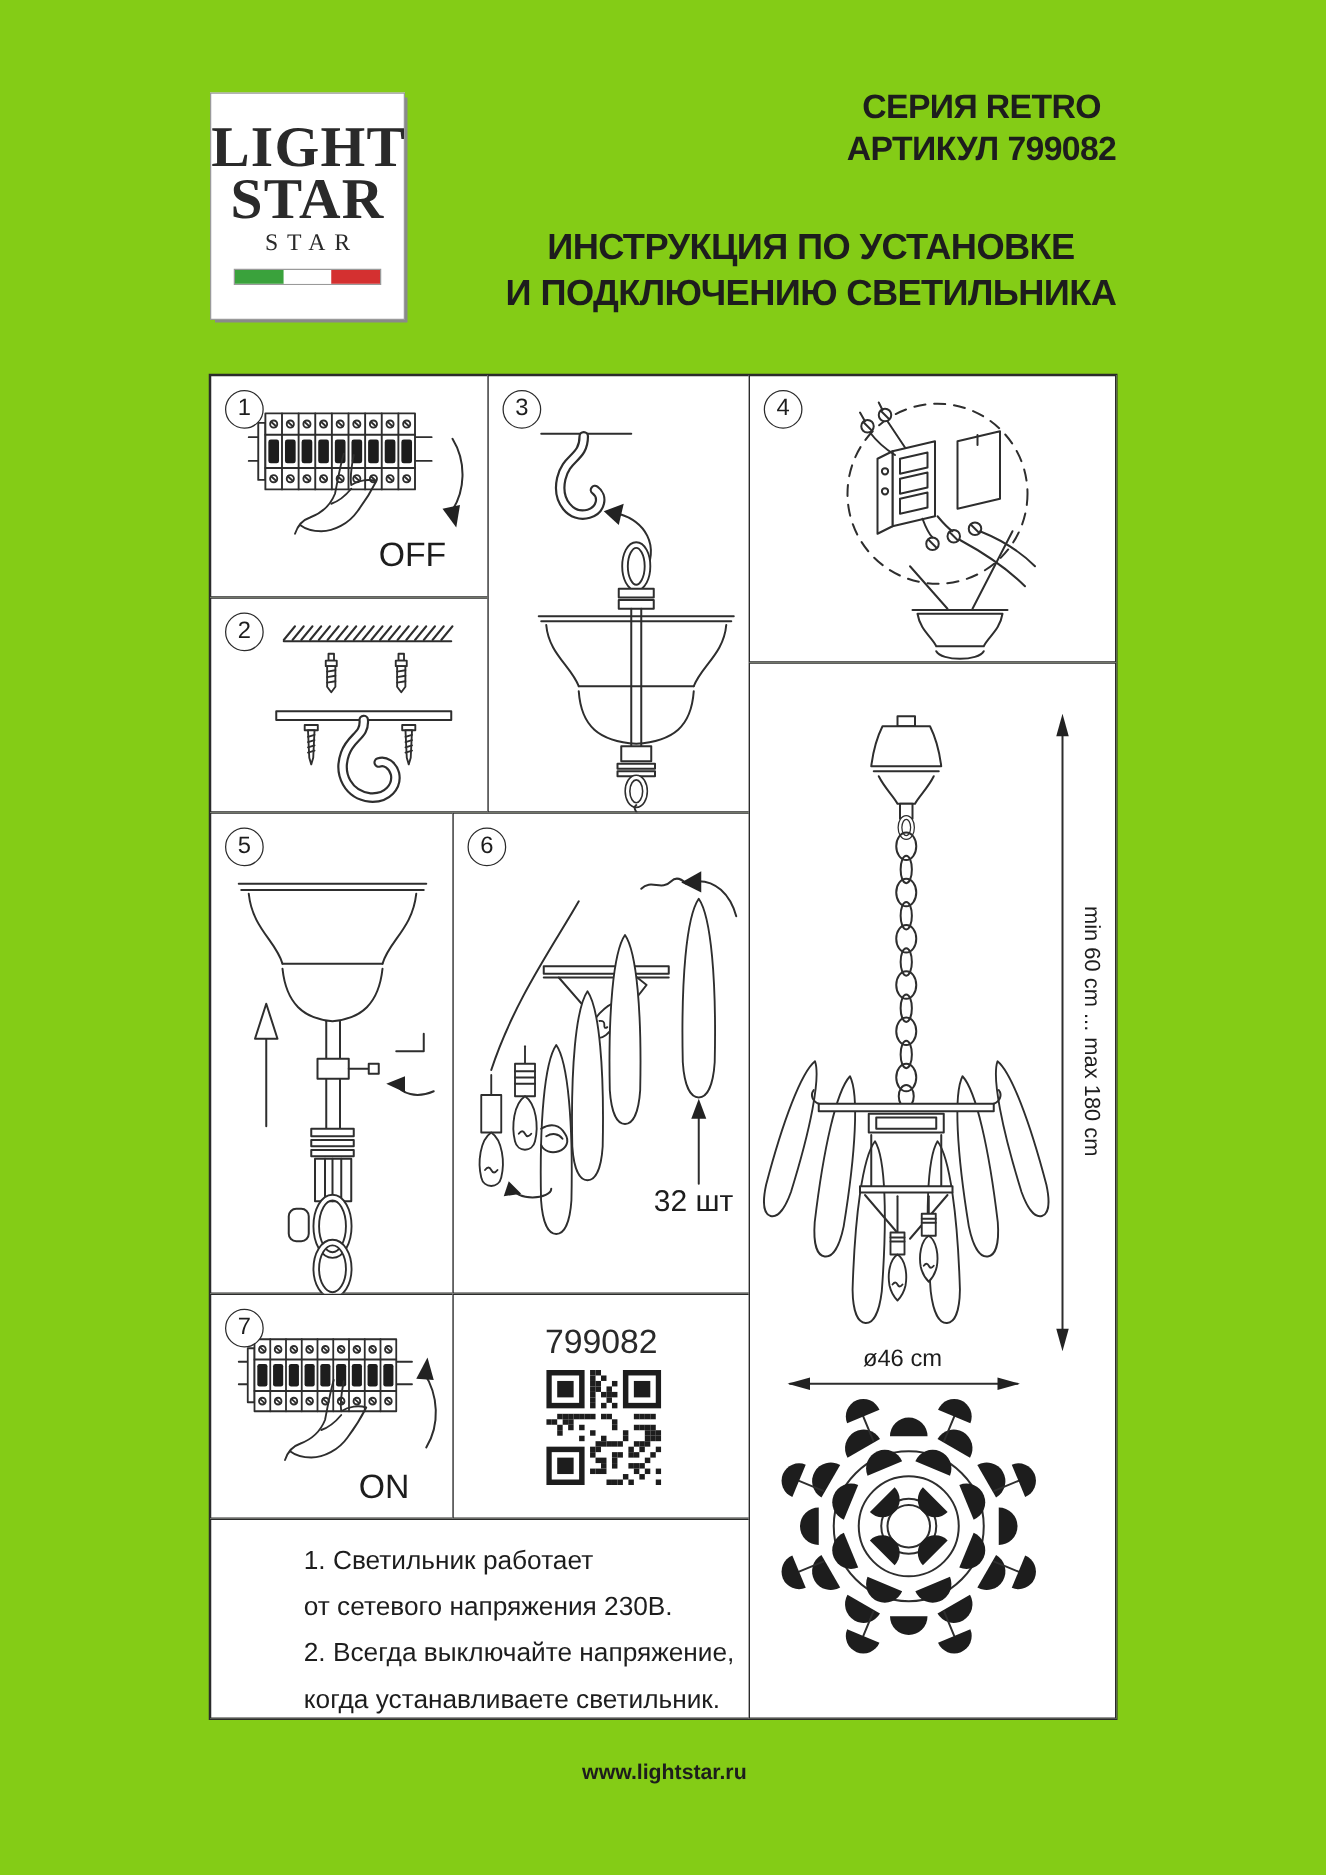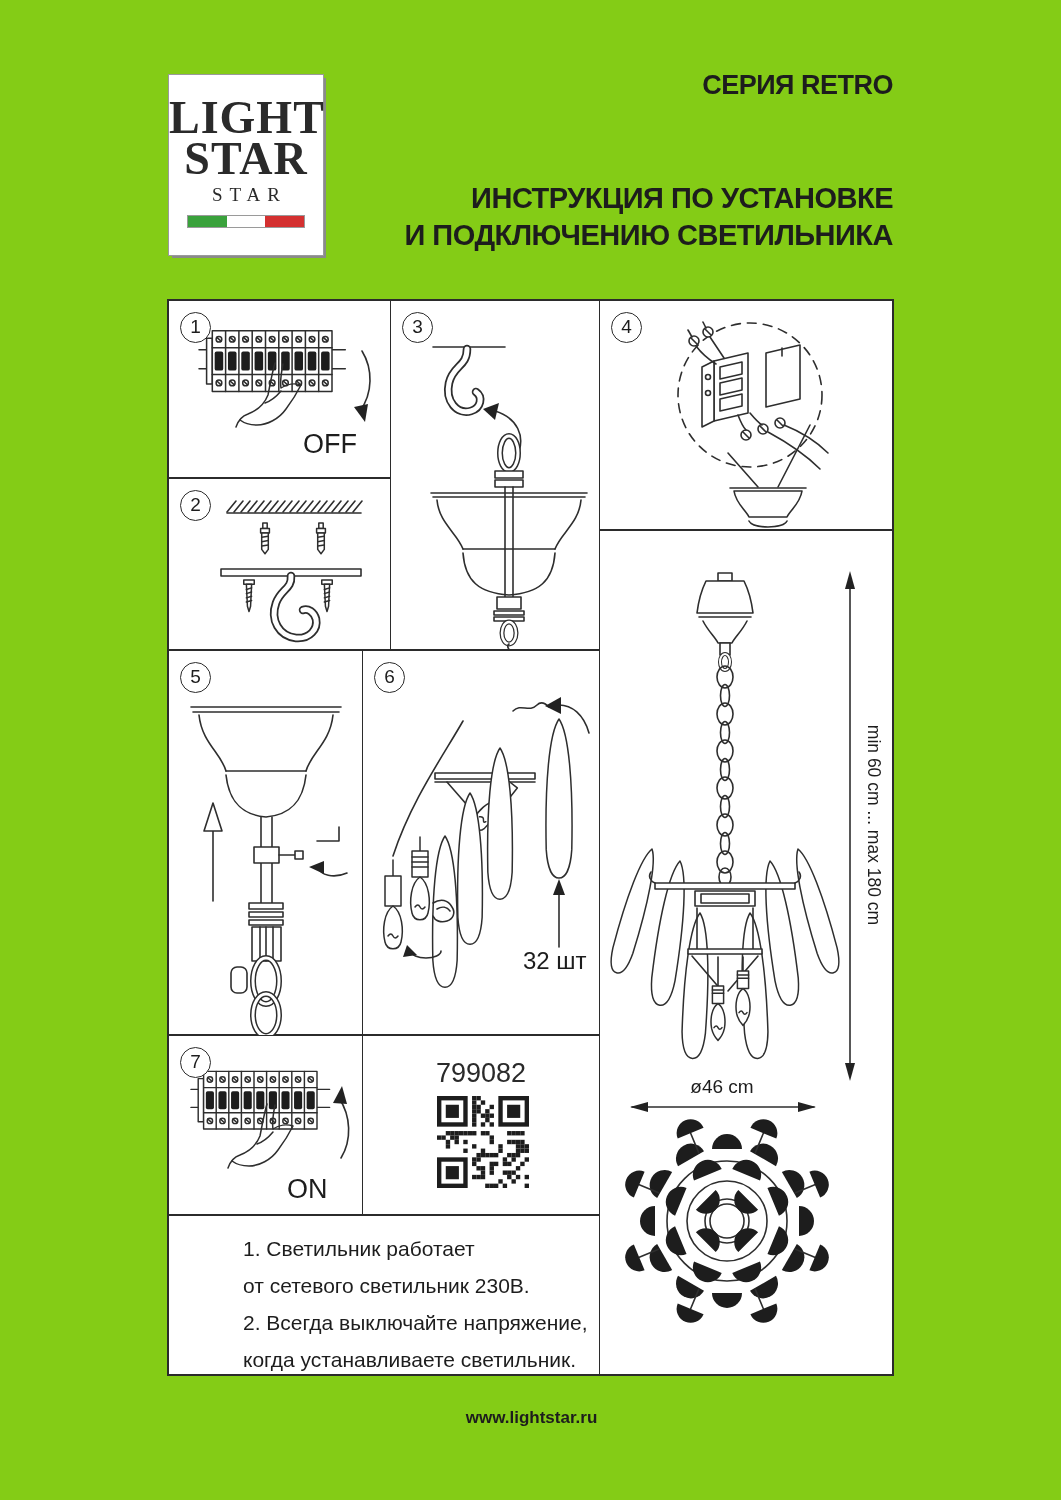--- a/index.html
+++ b/index.html
@@ -11,21 +11,21 @@
             border:1px solid #9a9a9a;box-shadow:3px 3px 0 -1px #8a8a8a;text-align:center;box-sizing:border-box;}
   .logo-word{font-family:"Liberation Serif",serif;font-weight:bold;font-size:46px;line-height:41px;
              letter-spacing:1px;color:#2a2a2a;}
   .logo-word.first{margin-top:22px;}
   .logo-group{font-family:"Liberation Serif",serif;font-size:19px;letter-spacing:7px;margin-top:5px;
               margin-left:7px;color:#2a2a2a;}
   .logo-flag{width:118px;height:13px;margin:9px auto 0;display:flex;border:1px solid #9a9a9a;box-sizing:border-box;}
   .logo-flag span{flex:1;}
 
   
-  .hdr{position:absolute;right:168px;text-align:right;font-weight:bold;letter-spacing:-0.5px;}
+  .hdr{position:absolute;right:168px;text-align:center;font-weight:bold;letter-spacing:-0.5px;}
   .hdr-series{top:68px;font-size:27px;line-height:34px;}
   .hdr-title{top:180px;font-size:29px;line-height:37px;margin-left:32px;}
 
   
   .grid{position:absolute;left:167px;top:299px;width:727px;height:1077px;box-sizing:border-box;border:1px solid #2b2b2b;}
   .cell{position:absolute;box-sizing:border-box;border:1px solid #2b2b2b;background:#fff;}
   .badge{position:absolute;left:11px;top:11px;width:29px;height:29px;border:1.6px solid #2b2b2b;border-radius:50%;
          font-size:19px;line-height:27px;text-align:center;color:#1d1d1d;background:#fff;z-index:2;}
   .cell svg{position:absolute;left:0;top:0;}
 
@@ -159,20 +159,21 @@
     <div class="logo-group">STAR</div>
     <div class="logo-flag">
       <span style="background:#3aa23c"></span>
       <span style="background:#ffffff"></span>
       <span style="background:#d43030"></span>
     </div>
   </div>
 
   <div class="hdr hdr-series">
     <div>СЕРИЯ RETRO</div>
+    <div>АРТИКУЛ 799082</div>
   </div>
   <div class="hdr hdr-title">
     <div>ИНСТРУКЦИЯ ПО УСТАНОВКЕ</div>
     <div>И ПОДКЛЮЧЕНИЮ СВЕТИЛЬНИКА</div>
   </div>
 
   <div class="grid">
 
     <div class="cell" style="left:0;top:0;width:223px;height:178px">
       <div class="badge">1</div>
@@ -488,21 +489,21 @@
             <rect x="60.047619047619044" y="92.38095238095238" width="4.619047619047619" height="4.619047619047619" fill="#1d1d1d"></rect>
             <rect x="69.28571428571428" y="92.38095238095238" width="4.619047619047619" height="4.619047619047619" fill="#1d1d1d"></rect>
             <rect x="92.38095238095238" y="92.38095238095238" width="4.619047619047619" height="4.619047619047619" fill="#1d1d1d"></rect>
           </svg>
       </div>
     </div>
 
     <div class="cell" style="left:0;top:915px;width:432px;height:160px">
       <div class="notes">
         <div>1. Светильник работает</div>
-        <div>от сетевого светильник 230В.</div>
+        <div>от сетевого напряжения 230В.</div>
         <div>2. Всегда выключайте напряжение,</div>
         <div>когда устанавливаете светильник.</div>
       </div>
     </div>
 
     <div class="cell" style="left:431px;top:230px;width:294px;height:845px">
       <svg width="294" height="845" viewBox="0 0 294 845">
 
         <rect x="118" y="42" width="14" height="8" class="sf"></rect>
         <path d="M106,50 C100,62 98,74 97,82 L153,82 C152,74 150,62 144,50 Z" class="sf"></path>

